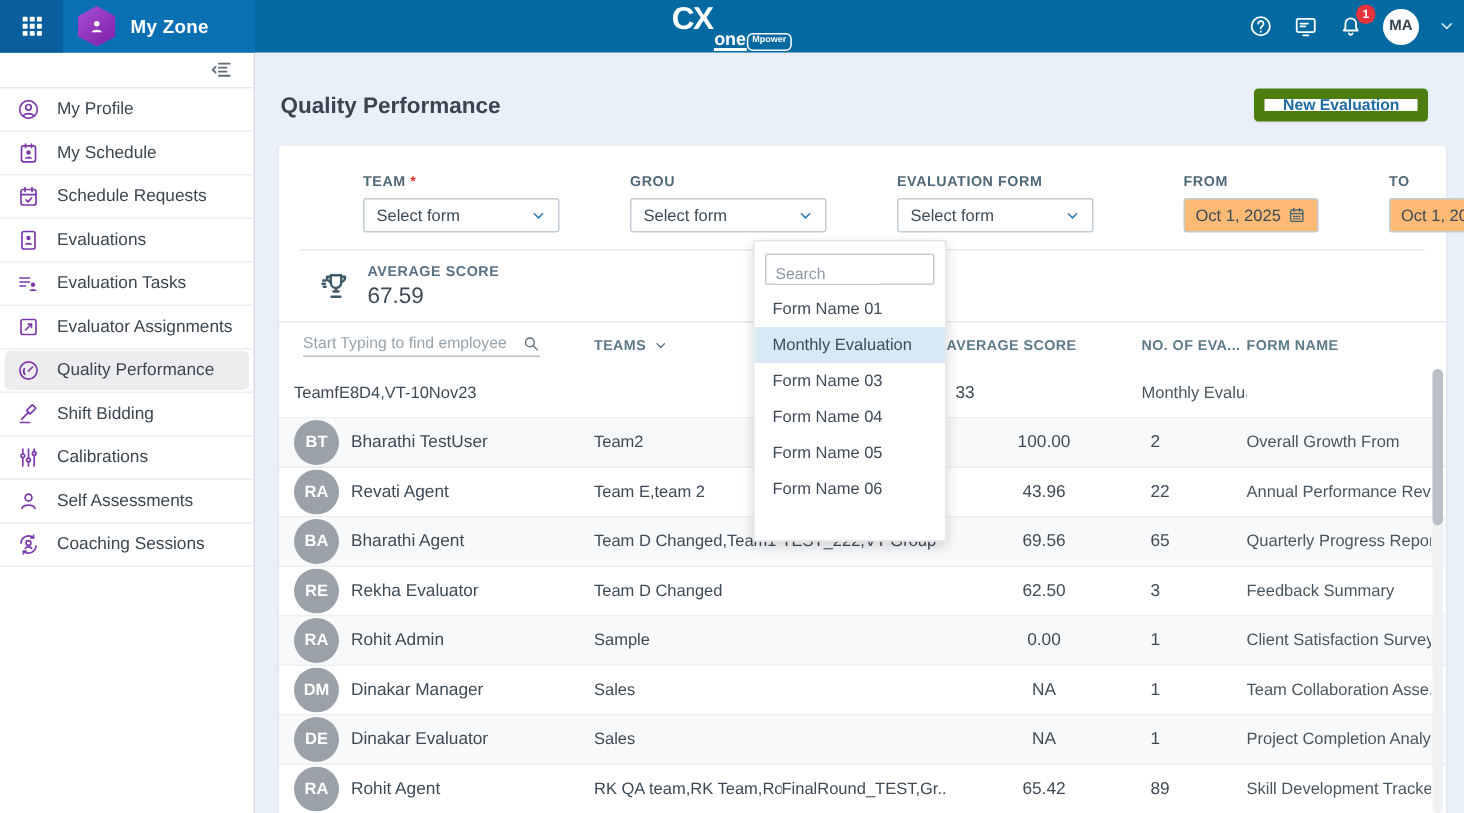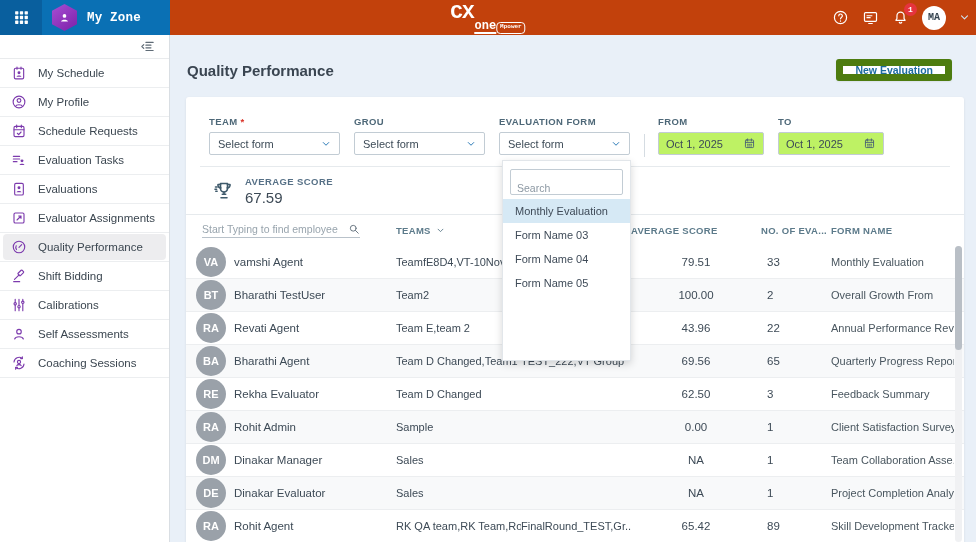--- a/index.html
+++ b/index.html
@@ -1,19 +1,19 @@
 <!DOCTYPE html>
 <html><head>
 <meta charset="utf-8">
 <style>
   * { margin:0; padding:0; box-sizing:border-box; }
   html,body { width:976px; height:542px; overflow:hidden; font-family:"Liberation Sans", sans-serif; background:#e9f0f8; }
 
   
-  .topbar { position:absolute; left:0; top:0; width:976px; height:35px; background:#c2410c; display:flex; align-items:center; color:#fff; z-index:50;font-family:Liberation Mono, monospace; }
+  .topbar { position:absolute; left:0; top:0; width:976px; height:35px; background:#0369a1; display:flex; align-items:center; color:#fff; z-index:50; }
   .topbar-left { width:170px; height:35px; background:#0a70b4; display:flex; align-items:center; flex:0 0 auto; }
   .applauncher { width:42px; height:35px; background:#095f9e; display:flex; align-items:center; justify-content:center; cursor:pointer; }
   .applauncher svg { width:17px; height:17px; color:#fff; }
   .hexwrap { margin-left:10px; width:25px; height:27px; background:linear-gradient(140deg,#a74fd4,#7d1fa8); clip-path:polygon(50% 0,100% 25%,100% 75%,50% 100%,0 75%,0 25%); display:flex; align-items:center; justify-content:center; }
   .hexwrap svg { width:13px; height:13px; color:#fff; }
   .myzone { margin-left:10px; font-size:12.5px; font-weight:bold; letter-spacing:.2px; }
   .logo { position:absolute; left:50%; top:50%; transform:translate(-50%,-50%); display:flex; align-items:flex-start; line-height:1; }
   .logo-cx { font-size:21px; font-weight:bold; letter-spacing:-1px; }
   .logo-right { display:flex; flex-direction:row; margin-left:1px; margin-top:18px; }
   .logo-one { font-size:12px; font-weight:bold; border-bottom:2px solid #fff; padding-bottom:0; letter-spacing:0; }
@@ -37,26 +37,26 @@
   
   .main { position:absolute; left:170px; top:35px; right:0; bottom:0; background:#e9f0f8; }
   .page-header { height:62px; display:flex; align-items:center; justify-content:space-between; padding:8px 24px 0 17px; }
   .page-title { font-size:15px; font-weight:bold; color:#3a4551; }
   .btn-new { height:22px; padding:0 12px; background:#fff; border:7px solid #4d7c0f; border-radius:3px; color:#1e6c9f; font-size:10.5px; font-weight:bold; display:flex; align-items:center; cursor:pointer; box-shadow:0 1px 2px rgba(0,0,0,.06); }
 
   .card { position:absolute; left:16px; top:62px; width:778px; bottom:-3px; background:#fff; border-radius:3px; box-shadow:0 1px 3px rgba(0,0,0,.08); }
 
   
   .filters { height:69px; display:flex; align-items:flex-start; padding:19px 0 0 23px; }
-  .f-field { display:flex; flex-direction:column; margin-right:14px; }
+  .f-field { display:flex; flex-direction:column; margin-right:14px;margin-left:33px; }
   .f-label { font-size:9.5px; font-weight:bold; letter-spacing:.4px; color:#4e6878; margin-bottom:5px; text-transform:uppercase; white-space:nowrap; }
   .req { color:#d93025; margin-left:3px; }
   .f-select { width:131px; height:23px; border:1px solid #c2ccd4; border-radius:2px; background:#fff; display:flex; align-items:center; justify-content:space-between; padding:0 8px; font-size:11px; color:#3d4b57; cursor:pointer; }
   .f-select .chev { width:10px; height:10px; color:#2e7cb8; }
-  .f-date { width:106px; height:23px; border:1px solid #c2ccd4; border-radius:2px; background:#bef264; display:flex; align-items:center; justify-content:space-between; padding:0 7px; font-size:11px; color:#3d4b57; cursor:pointer; }
+  .f-date { width:90px; height:23px; border:1px solid #c2ccd4; border-radius:2px; background:#fdba74; display:flex; align-items:center; justify-content:space-between; padding:0 7px; font-size:11px; color:#3d4b57; cursor:pointer; }
   .f-date svg { width:13px; height:13px; color:#4a6474; }
   .v-div { width:1px; height:23px; background:#d5dce2; margin:18px 13px 0 0; }
   .divider1 { height:1px; background:#e6eaed; margin:0 14px; }
   .divider2 { height:1px; background:#e6eaed; }
 
   
   .avg { height:47px; display:flex; align-items:center; padding-left:26px; }
   .avg-ic { width:24px; height:24px; color:#3f5a6b; margin-right:9px; }
   .avg-label { font-size:9.5px; font-weight:bold; letter-spacing:.4px; color:#567086; }
   .avg-value { font-size:15px; color:#3d4a56; margin-top:2px; }
@@ -75,21 +75,21 @@
   .cell { font-size:11px; color:#3d4a56; white-space:nowrap; overflow:hidden; }
   .cell.emp { display:flex; align-items:center; }
   .avatar { width:30px; height:30px; border-radius:50%; background:#9aa1a9; color:#fff; font-size:11px; font-weight:bold; display:flex; align-items:center; justify-content:center; flex:0 0 auto; }
   .name { margin-left:8px; font-size:11.5px; }
   .cell.score { text-align:center; font-size:11.5px; }
   .cell.count { font-size:11.5px; padding-left:6px; }
   .cell.form { color:#49565f; }
 
   
   .dropdown { position:absolute; left:316px; top:63px; width:129px; height:201px; background:#fff; border:1px solid #e2e6ea; box-shadow:0 3px 8px rgba(0,0,0,.16); z-index:30; overflow:hidden; }
-  .dd-search { margin:8px 7px 4px 7px; height:21px; border:1px solid #c2ccd4; border-radius:2px; display:flex; align-items:flex-start; padding:12px 6px;gap:32px; }
+  .dd-search { margin:8px 7px 4px 7px; height:21px; border:1px solid #c2ccd4; border-radius:2px; display:flex; align-items:flex-end; padding:0 6px;gap:32px; }
   .dd-search input { border:none; outline:none; flex:1; width:70px; font-size:10.5px; color:#3d4a56; font-family:inherit; }
   .dd-search input::placeholder { color:#8c98a3; }
   .dd-search svg { width:12px; height:12px; color:#3f4b58; }
   .dd-item { height:24px; display:flex; align-items:center; padding-left:12px; font-size:11px; color:#3f4b58; cursor:pointer; white-space:nowrap; }
   .dd-item.selected { background:#d6e9f5; }
 
   
   .vtrack { position:absolute; right:2px; top:149px; bottom:3px; width:7px; background:#f0f1f3; border-radius:4px; }
   .vthumb { position:absolute; right:0; top:0; width:7px; height:104px; background:#b9bfc6; border-radius:4px; cursor:pointer; }
 
@@ -304,51 +304,51 @@
 
 <div class="sidebar">
   <div class="sb-head">
     <svg class="ic">
         <use href="#i-collapse"></use>
       </svg>
   </div>
 
     <div class="sb-item">
       <svg class="sb-ic ic">
+        <use href="#i-profile"></use>
+      </svg>
+      <span class="sb-label">My Profile</span>
+    </div>
+
+    <div class="sb-item">
+      <svg class="sb-ic ic">
         <use href="#i-my-schedule"></use>
       </svg>
       <span class="sb-label">My Schedule</span>
     </div>
 
     <div class="sb-item">
       <svg class="sb-ic ic">
-        <use href="#i-profile"></use>
-      </svg>
-      <span class="sb-label">My Profile</span>
-    </div>
-
-    <div class="sb-item">
-      <svg class="sb-ic ic">
         <use href="#i-schedule-requests"></use>
       </svg>
       <span class="sb-label">Schedule Requests</span>
     </div>
 
     <div class="sb-item">
       <svg class="sb-ic ic">
+        <use href="#i-evaluations"></use>
+      </svg>
+      <span class="sb-label">Evaluations</span>
+    </div>
+
+    <div class="sb-item">
+      <svg class="sb-ic ic">
         <use href="#i-evaluation-tasks"></use>
       </svg>
       <span class="sb-label">Evaluation Tasks</span>
-    </div>
-
-    <div class="sb-item">
-      <svg class="sb-ic ic">
-        <use href="#i-evaluations"></use>
-      </svg>
-      <span class="sb-label">Evaluations</span>
     </div>
 
     <div class="sb-item">
       <svg class="sb-ic ic">
         <use href="#i-evaluator-assignments"></use>
       </svg>
       <span class="sb-label">Evaluator Assignments</span>
     </div>
 
     <div class="sb-item selected">
@@ -473,24 +473,20 @@
       </div>
       <div class="th"></div>
       <div class="th">AVERAGE SCORE</div>
       <div class="th">NO. OF EVA...</div>
       <div class="th">FORM NAME</div>
     </div>
 
     <div>
 
         <div class="row t-grid">
-          <div class="cell emp">
-            <span class="avatar">VA</span>
-            <span class="name">vamshi Agent</span>
-          </div>
           <div class="cell">TeamfE8D4,VT-10Nov23</div>
           <div class="cell"></div>
           <div class="cell score">79.51</div>
           <div class="cell count">33</div>
           <div class="cell form">Monthly Evaluation</div>
         </div>
 
         <div class="row t-grid">
           <div class="cell emp">
             <span class="avatar">BT</span>
@@ -591,29 +587,31 @@
 
     <div class="dropdown">
       <div class="dd-search">
         <input placeholder="Search" style="">
         <svg class="ic">
             <use href="#i-search"></use>
           </svg>
       </div>
       <div class="dd-list">
 
+          <div class="dd-item">Form Name 01</div>
 
           <div class="dd-item selected">Monthly Evaluation</div>
 
           <div class="dd-item">Form Name 03</div>
 
           <div class="dd-item">Form Name 04</div>
 
           <div class="dd-item">Form Name 05</div>
 
+          <div class="dd-item">Form Name 06</div>
 
 
       </div>
     </div>
 
     <div class="vtrack">
       <div class="vthumb"></div>
     </div>
   </div>
 </div>

